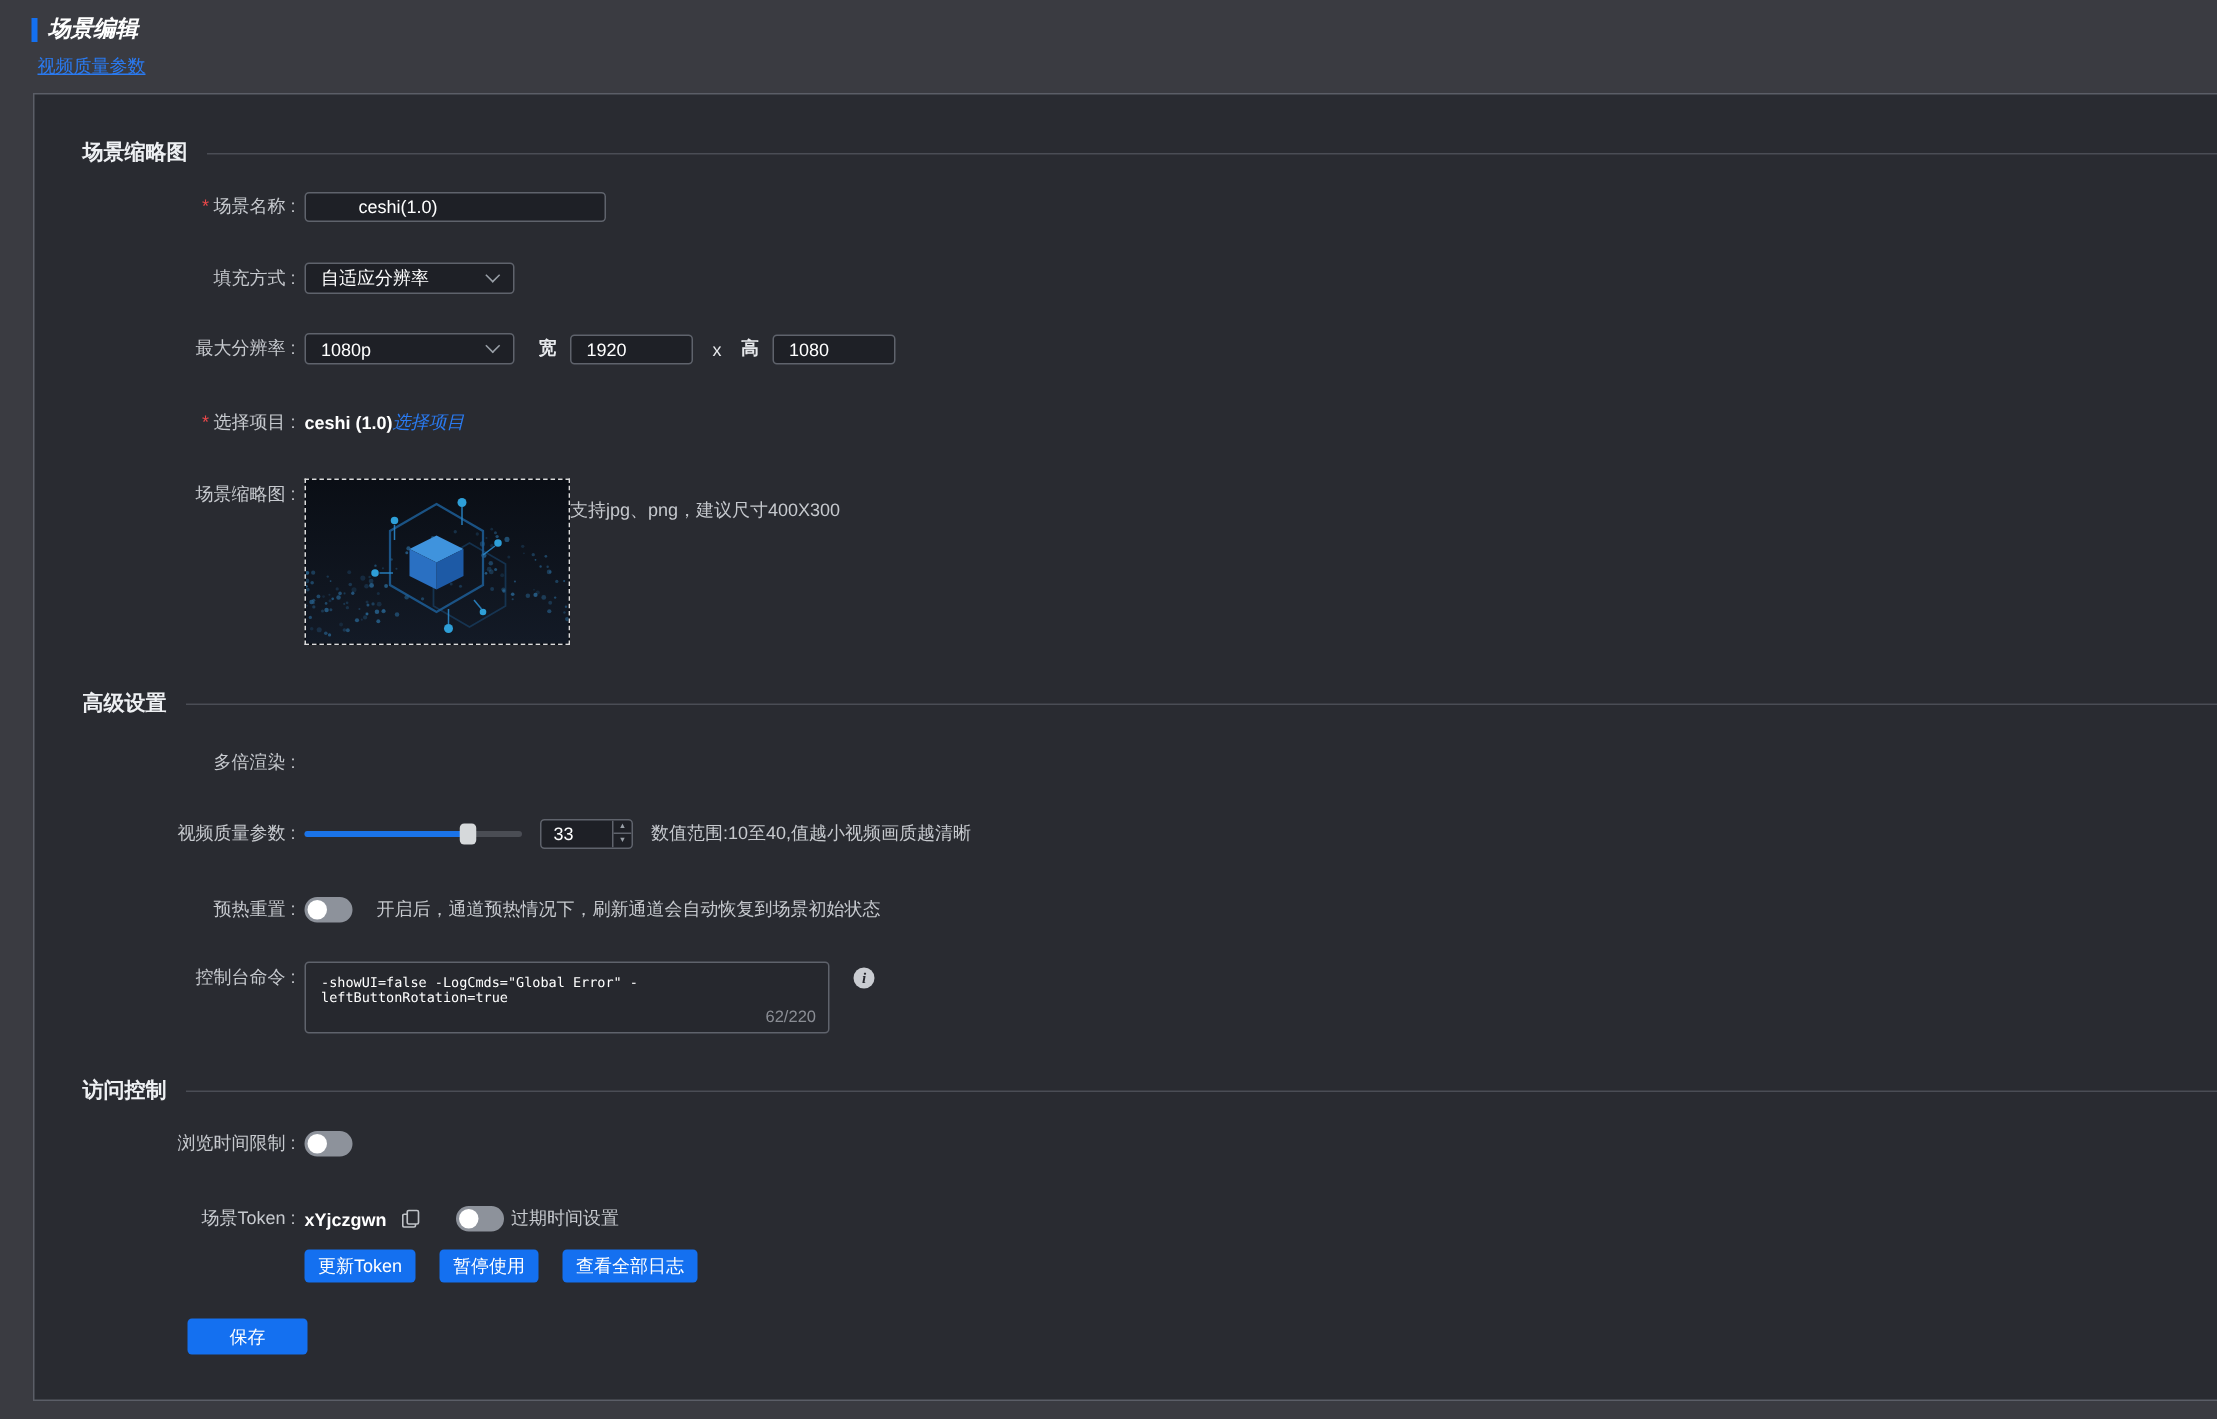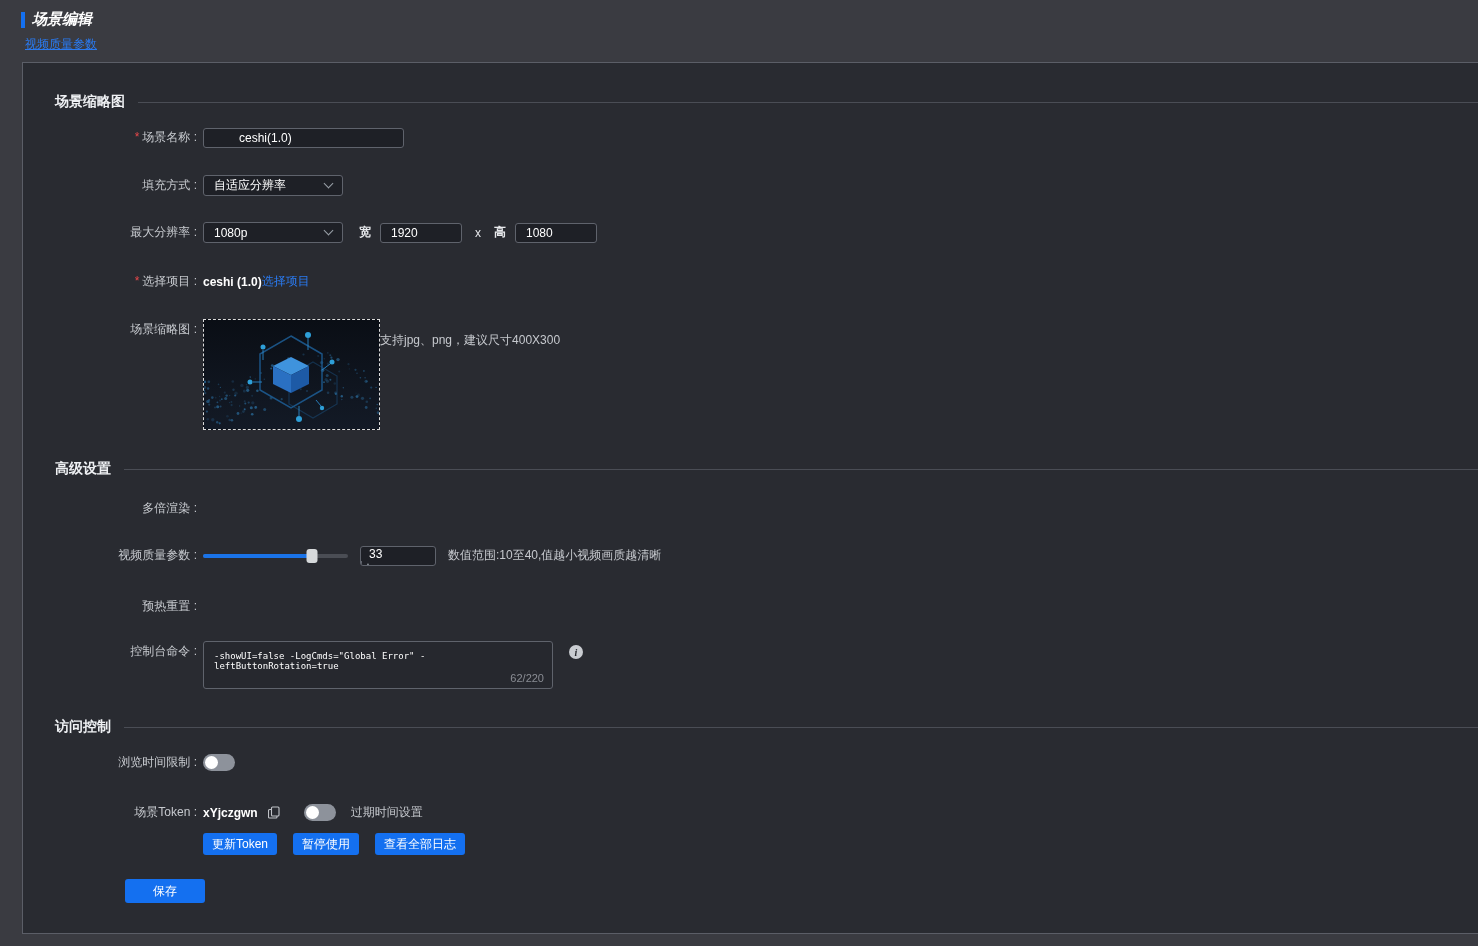--- a/index.html
+++ b/index.html
@@ -47,38 +47,38 @@
     width:140px; height:21px; background:#1e2026; border:1px solid #5f636c; border-radius:3px;
     display:flex; align-items:center; justify-content:space-between;
     padding:0 10px; color:#fff; cursor:pointer;
   }
   .chevron { width:7px; height:7px; border-right:1.4px solid #9aa0a8; border-bottom:1.4px solid #9aa0a8; transform:rotate(45deg); margin-top:-4px; flex:none; }
   .dim-label { color:#e7e9ec; font-weight:bold; margin:0 9px 0 16px; }
   .dim-x { color:#e7e9ec; margin:0 13px; }
 
   
   .project-value { color:#ffffff; font-weight:bold; }
-  .inline-link { color:#2a7af0; cursor:pointer; }
+  .inline-link { color:#2a7af0; cursor:pointer;font-style:italic; }
 
   
   .thumb { width:177px; height:111px; border:1px dashed #dcdcdc; background:#0b0f16; cursor:pointer; }
   .thumb svg { display:block; }
   .thumb-hint { margin-top:13px; color:#c6c9ce; }
 
   
   .toggle { width:32px; height:17px; border-radius:9px; background:#8d929b; position:relative; cursor:pointer; flex:none; }
   .toggle .knob { position:absolute; left:2px; top:2px; width:13px; height:13px; border-radius:50%; background:#fff; }
 
   
   .slider { width:145px; height:4px; border-radius:2px; background:#4a4d54; position:relative; margin:0 12px 0 0; flex:none; }
   .slider-fill { position:absolute; left:0; top:0; height:4px; border-radius:2px; background:#1a73e8; }
   .slider-handle { position:absolute; top:-5px; width:11px; height:14px; background:#d6d9db; border-radius:3px; transform:translateX(-50%); cursor:pointer; }
 
   
-  .number-input { display:flex; width:76px; height:20px; border:1px solid #5f636c; border-radius:3px; background:#1e2026; overflow:hidden;flex-direction:column; }
+  .number-input { display:flex; width:62px; height:20px; border:1px solid #5f636c; border-radius:3px; background:#1e2026; overflow:hidden; }
   .number-input input { flex:1; min-width:0; background:transparent; border:none; color:#fff; font-size:12px; padding-left:8px; outline:none; font-family:"Liberation Sans", sans-serif; }
   .spin { width:13px; border-left:1px solid #5f636c; display:flex; flex-direction:column; }
   .spin > div { flex:1; display:flex; align-items:center; justify-content:center; color:#9aa0a8; font-size:5px; cursor:pointer; }
   .spin .down { border-top:1px solid #5f636c; }
 
   
   .textarea-wrap { position:relative; }
   textarea.cmd {
     width:350px; height:48px; background:#26282e; border:1px solid #5f636c; border-radius:3px;
     color:#fff; font-family:"DejaVu Sans Mono", monospace; font-size:9px;
@@ -360,20 +360,26 @@
           <div class="up">▲</div>
           <div class="down">▼</div>
         </div>
       </div>
       <span class="hint" style="margin-left:12px">数值范围:10至40,值越小视频画质越清晰</span>
     </div>
   </div>
 
   <div class="form-row mb24">
     <div class="form-label">预热重置 :</div>
+    <div class="control">
+      <div class="toggle">
+          <div class="knob"></div>
+        </div>
+      <span class="hint">开启后，通道预热情况下，刷新通道会自动恢复到场景初始状态</span>
+    </div>
   </div>
 
   <div class="form-row top mb26">
     <div class="form-label">控制台命令 :</div>
     <div class="control" style="align-items:flex-start;">
       <div class="textarea-wrap">
         <textarea class="cmd" style="">-showUI=false -LogCmds="Global Error" -leftButtonRotation=true</textarea>
         <span class="counter">62/220</span>
       </div>
       <div class="info-icon">i</div>
@@ -401,21 +407,21 @@
       <span class="token-value">xYjczgwn</span>
       <span class="copy-icon">
         <svg width="12" height="13" viewBox="0 0 12 13" fill="none" stroke="#c0c3c8" stroke-width="1.1">
           <rect x="3.5" y="1" width="7.5" height="9" rx="1"></rect>
           <path d="M3.5 3.5 H1.5 a1 1 0 0 0 -1 1 V11 a1 1 0 0 0 1 1 H8 a1 1 0 0 0 1 -1 V10"></path>
         </svg>
       </span>
       <div class="toggle token-toggle-gap">
           <div class="knob"></div>
         </div>
-      <span class="hint" style="margin-left:15px">过期时间设置</span>
+      <span class="hint" style="margin-left:5px">过期时间设置</span>
     </div>
   </div>
 
   <div class="form-row mb24">
     <div class="form-label"></div>
     <div class="control">
       <button class="btn">更新Token</button>
       <button class="btn">暂停使用</button>
       <button class="btn">查看全部日志</button>
     </div>

